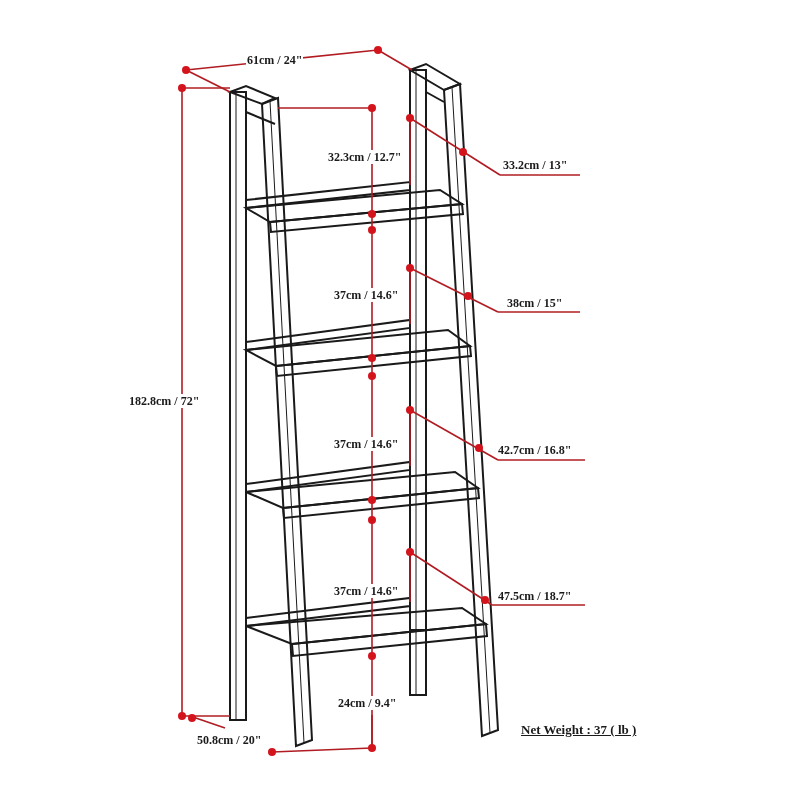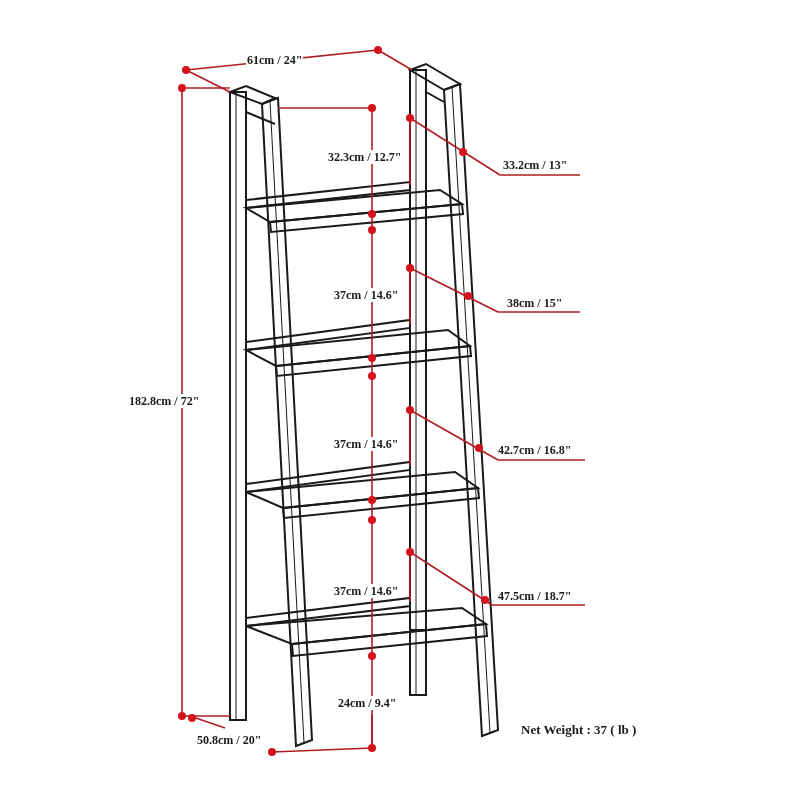--- a/index.html
+++ b/index.html
@@ -1,20 +1,20 @@
 <!DOCTYPE html>
 <html><head>
 <meta charset="utf-8">
 <style>
   html,body{margin:0;padding:0;background:#fff;}
   body{width:800px;height:800px;position:relative;overflow:hidden;font-family:"Liberation Serif","DejaVu Serif",serif;}
   svg{position:absolute;left:0;top:0;}
   .lbl{position:absolute;font-size:12px;font-weight:bold;color:#1a1a1a;background:#fff;white-space:nowrap;line-height:14px;padding:0 1px;}
   .lbl.nobg{background:transparent;}
-  .weight{position:absolute;left:521px;top:722px;font-size:13px;font-weight:bold;color:#1a1a1a;}
+  .weight{position:absolute;left:521px;top:722px;font-size:13px;font-weight:bold;color:#1a1a1a;text-decoration:underline;}
 </style>
 </head>
 <body>
 
 <svg width="800" height="800" viewBox="0 0 800 800">
   <g fill="none" stroke="#1a1a1a" stroke-width="2">
 
     <polygon points="230,92 246,92 246,720 230,720"></polygon>
     <line x1="236" y1="92" x2="236" y2="720" stroke-width="1"></line>
 

